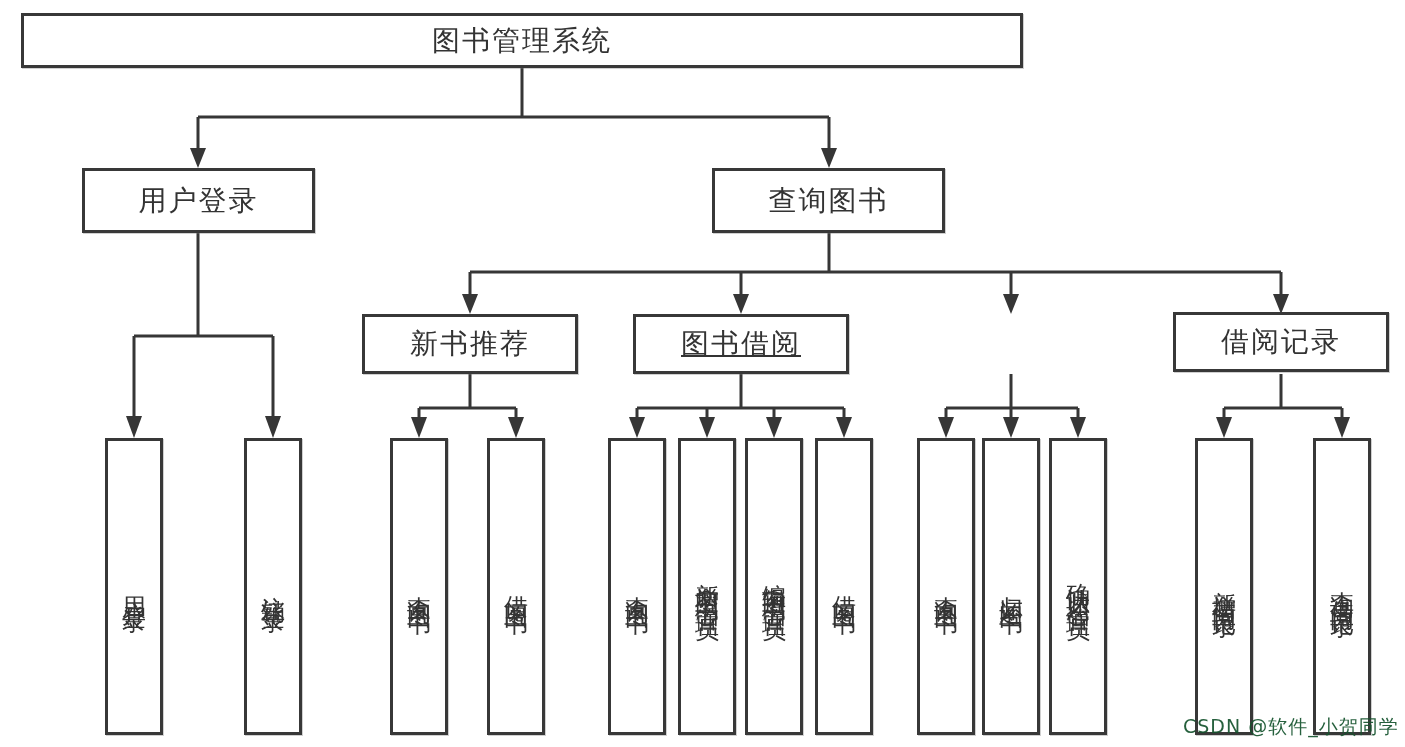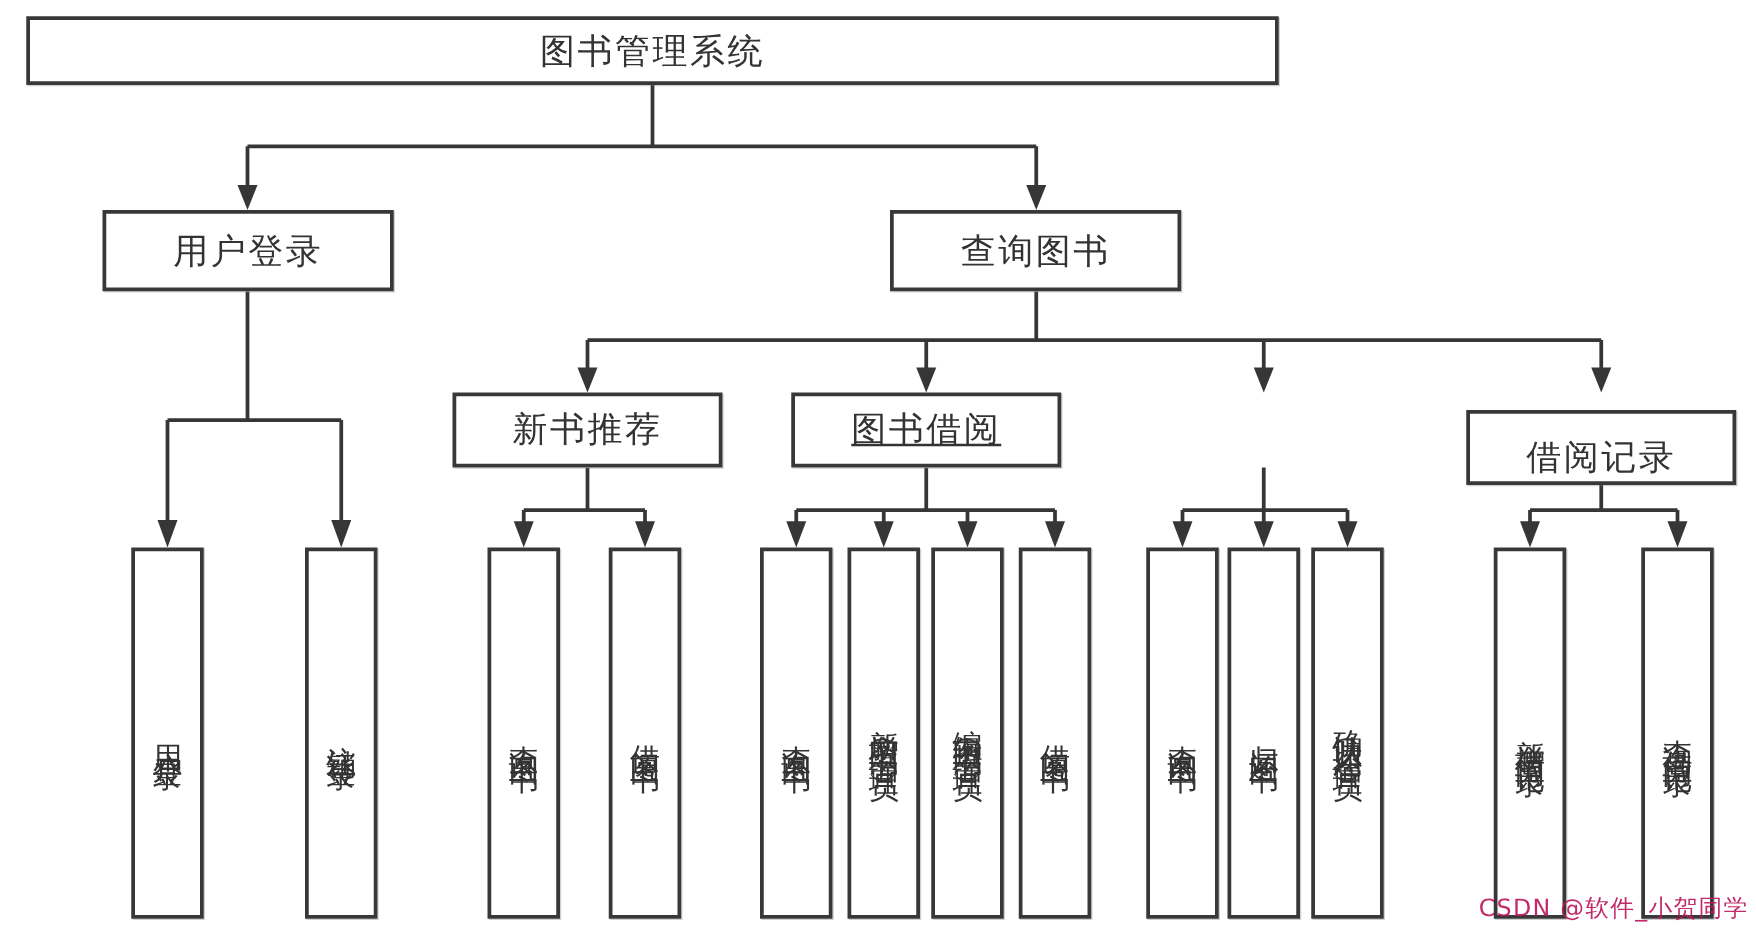--- a/index.html
+++ b/index.html
@@ -41,21 +41,21 @@
     letter-spacing: 5px;
     line-height: 1;
     white-space: nowrap;
   }
   #watermark {
     position: absolute;
     left: 1183px;
     top: 714px;
     z-index: 2;
     font-size: 19px;
-    color: #be185d;
+    color: #14532d;
     opacity: 0.92;
     white-space: nowrap;
     letter-spacing: 1px;
   }
   .stroke { stroke: #363636; stroke-width: 3; fill: none; }
   .head { fill: #363636; stroke: none; }
 </style>
 </head>
 <body>
 
@@ -121,21 +121,21 @@
   <div class="box h" style="left:712px; top:168px; width:233px; height:65px;">
     <span class="lbl">查询图书</span>
   </div>
 
   <div class="box h" style="left:362px; top:314px; width:216px; height:60px;text-align:right;">
     <span class="lbl">新书推荐</span>
   </div>
   <div class="box h" style="left:633px; top:314px; width:216px; height:60px;text-decoration:underline;">
     <span class="lbl">图书借阅</span>
   </div>
-  <div class="box h" style="left:1173px; top:328px; width:216px; height:60px;align-items:flex-end;">
+  <div class="box h" style="left:1173px; top:312px; width:216px; height:60px;">
     <span class="lbl">借阅记录</span>
   </div>
 
   <div class="box v" style="left:105px; top:438px; width:58px; height:297px;">
     <span class="lbl">用户登录</span>
   </div>
   <div class="box v" style="left:244px; top:438px; width:58px; height:297px;">
     <span class="lbl">注销登录</span>
   </div>
 

